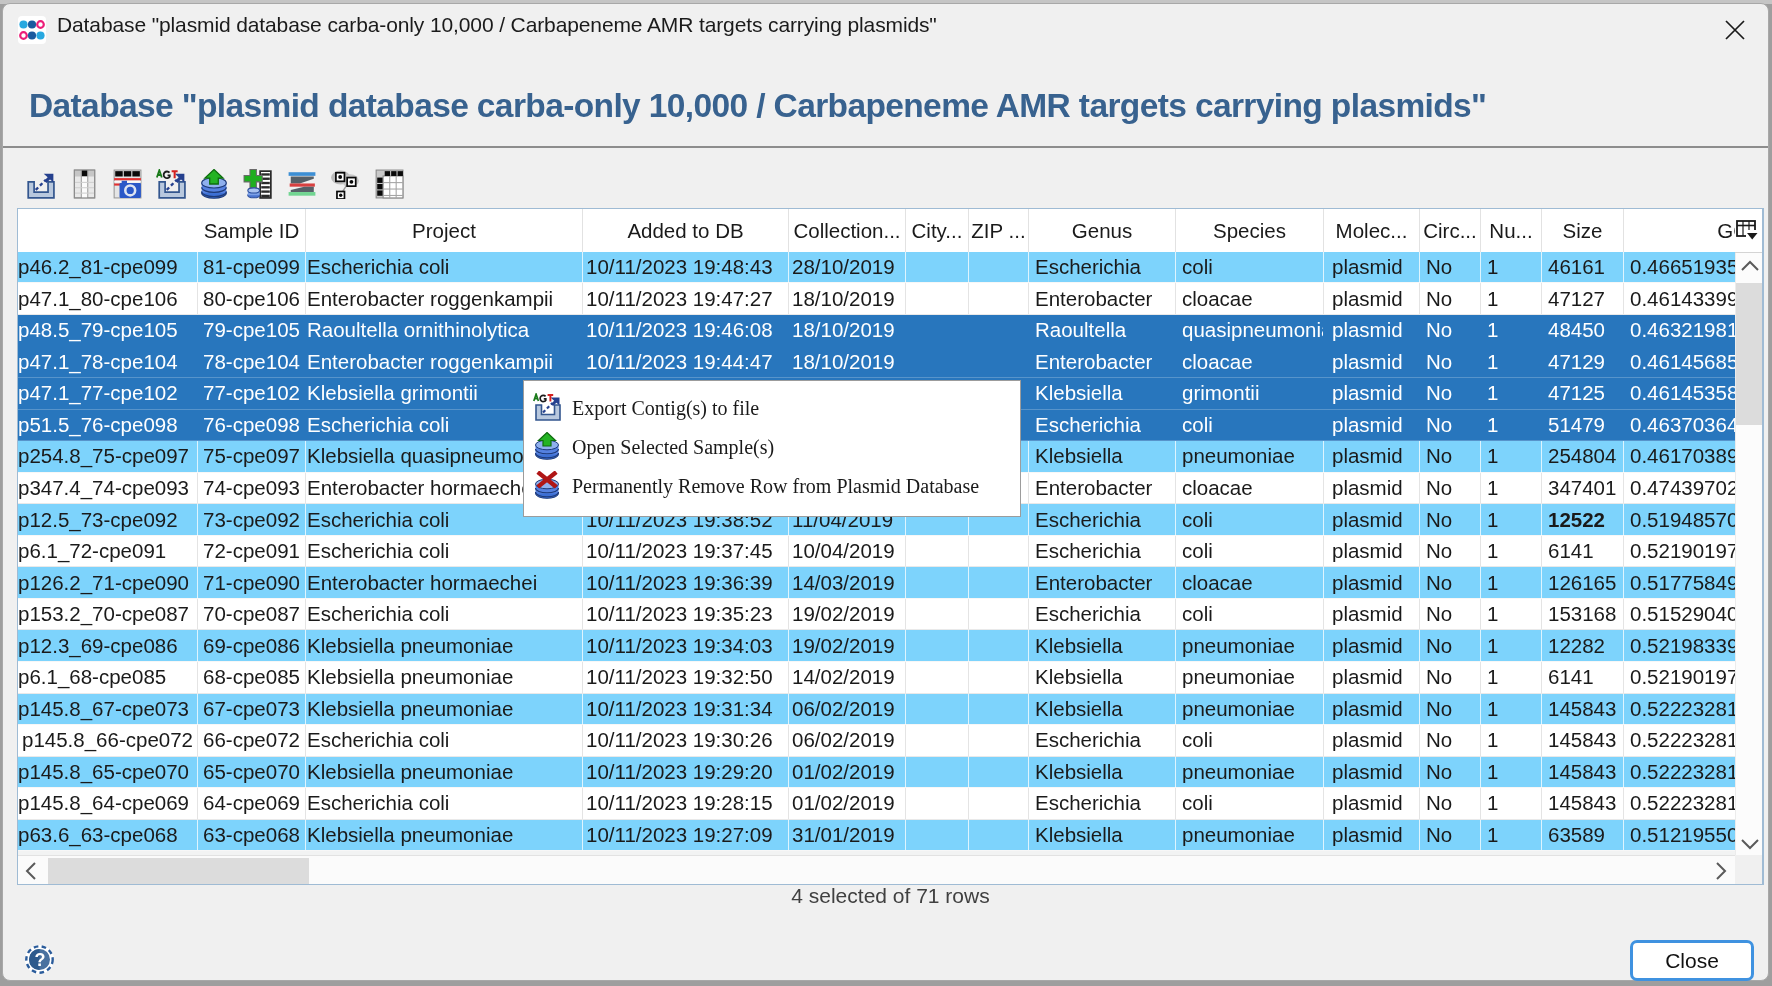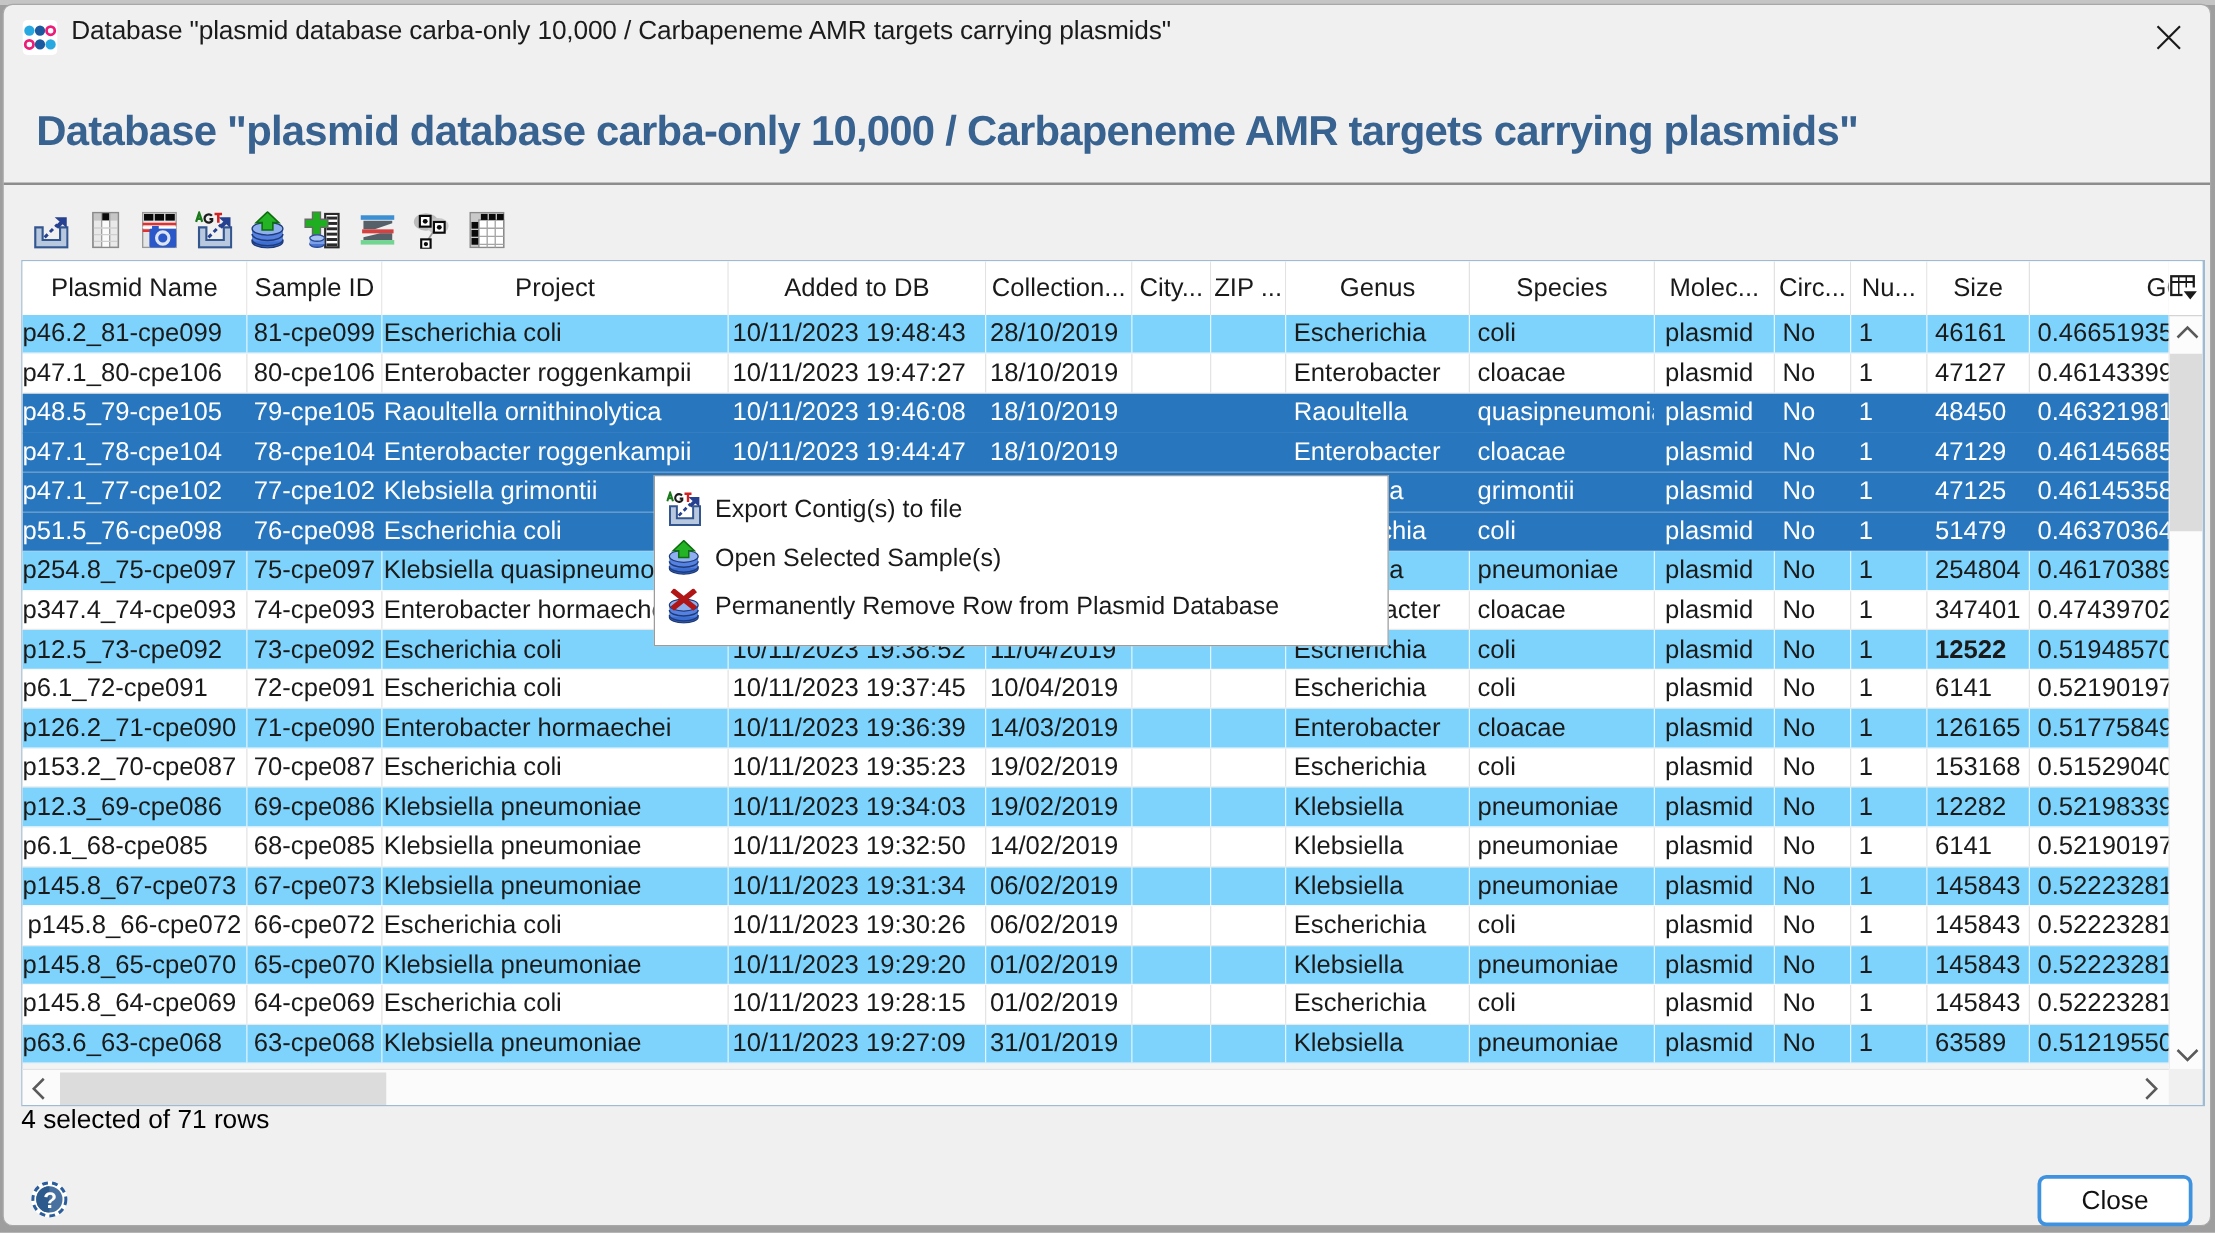--- a/index.html
+++ b/index.html
@@ -11,25 +11,25 @@
 .tbl { position:absolute; left:14px; top:204px; width:1747px; height:677px; background:#fff; border:1px solid #9fbbd4; border-right-width:2px; overflow:hidden; }
 .hcell { position:absolute; top:0; height:44px; border-right:1px solid #e2e2e2; border-bottom:1px solid #d4d4d4; display:flex; align-items:center; justify-content:center; font-size:20.5px; color:#1a1a1a; white-space:nowrap; overflow:hidden; background:#fff; }
 .row { position:absolute; left:0; width:1718px; height:31.63px; }
 .cell { position:absolute; top:0; height:100%; border-right:1px solid #e4e4e4; font-size:20.5px; color:#1a1a1a; white-space:nowrap; overflow:hidden; display:flex; align-items:center; }
 .row.sel { background:#2876bd; }
 .row.sel .cell { color:#fff; border-right-color:transparent; }
 .row.odd .cell { border-right-color:rgba(255,255,255,0.75); }
 .row.odd { background:#7dd3fc; border-bottom:1px solid #f7f7f7;}
 .row.even { background:#ffffff; border-bottom:1px solid #e9e9e9;}
 .row.sel { border-bottom:1px solid rgba(255,255,255,0.22); }
-.menu { position:absolute; left:520px; top:376px; width:588px; height:137px; background:#fff; border:1.5px solid #9c9c9c; z-index:10; }
+.menu { position:absolute; left:520px; top:376px; width:498px; height:137px; background:#fff; border:1.5px solid #9c9c9c; z-index:10;font-family:Liberation Serif, serif; }
 .mitem { position:absolute; left:0; width:100%; height:39px; }
 .mtext { position:absolute; left:48px; top:50%; transform:translateY(-50%); font-size:20px; color:#1a1a1a; white-space:nowrap; }
 .closebtn { position:absolute; left:1627px; top:936px; width:124px; height:41px; background:#fff; border:3px solid #3f92e0; border-radius:7px; display:flex; align-items:center; justify-content:center; font-size:21px; color:#111; }
-.selinfo { position:absolute; top:880px; left:14px; width:1747px; text-align:left; font-size:21px; color:#000000; }
+.selinfo { position:absolute; top:880px; left:14px; width:1747px; text-align:center; font-size:21px; color:#404040; }
 
 </style></head><body>
 <div class="topstrip"></div>
 <div class="dlg">
 <div style="position:absolute;left:15px;top:12px;width:28px;height:28px"><svg width="28" height="28" viewBox="0 0 28 28">
         <rect x="0" y="0" width="28" height="28" rx="4" fill="#fff"></rect>
         <circle cx="5.5" cy="8.5" r="4.1" fill="#28a8e0"></circle>
         <circle cx="14" cy="8.5" r="4.1" fill="#1b5a9e"></circle>
         <circle cx="22.5" cy="8.5" r="3.3" fill="none" stroke="#ec1d78" stroke-width="2.2"></circle>
         <circle cx="5.5" cy="19.5" r="3.3" fill="none" stroke="#ec1d78" stroke-width="2.2"></circle>
@@ -130,21 +130,20 @@
         <rect x="3" y="8" width="5" height="5" fill="#0a0a0a"></rect>
         <rect x="3" y="14" width="5" height="5" fill="#0a0a0a"></rect>
         <rect x="3" y="20" width="5" height="5" fill="#0a0a0a"></rect>
         <line x1="14.7" y1="6.5" x2="14.7" y2="27" stroke="#a5a5a5"></line>
         <line x1="20.7" y1="6.5" x2="20.7" y2="27" stroke="#a5a5a5"></line>
         <line x1="8.5" y1="12.7" x2="27" y2="12.7" stroke="#a5a5a5"></line>
         <line x1="8.5" y1="18.7" x2="27" y2="18.7" stroke="#a5a5a5"></line>
         <line x1="8.5" y1="24.7" x2="27" y2="24.7" stroke="#a5a5a5"></line>
       </svg></div>
 <div class="tbl">
-<div class="hcell" style="left:0px;width:180px">Plasmid Name</div>
 <div class="hcell" style="left:180px;width:108px">Sample ID</div>
 <div class="hcell" style="left:288px;width:277px">Project</div>
 <div class="hcell" style="left:565px;width:206px">Added to DB</div>
 <div class="hcell" style="left:771px;width:117px">Collection...</div>
 <div class="hcell" style="left:888px;width:63px">City...</div>
 <div class="hcell" style="left:951px;width:60px">ZIP ...</div>
 <div class="hcell" style="left:1011px;width:147px">Genus</div>
 <div class="hcell" style="left:1158px;width:148px">Species</div>
 <div class="hcell" style="left:1306px;width:96px">Molec...</div>
 <div class="hcell" style="left:1402px;width:61px">Circ...</div>

